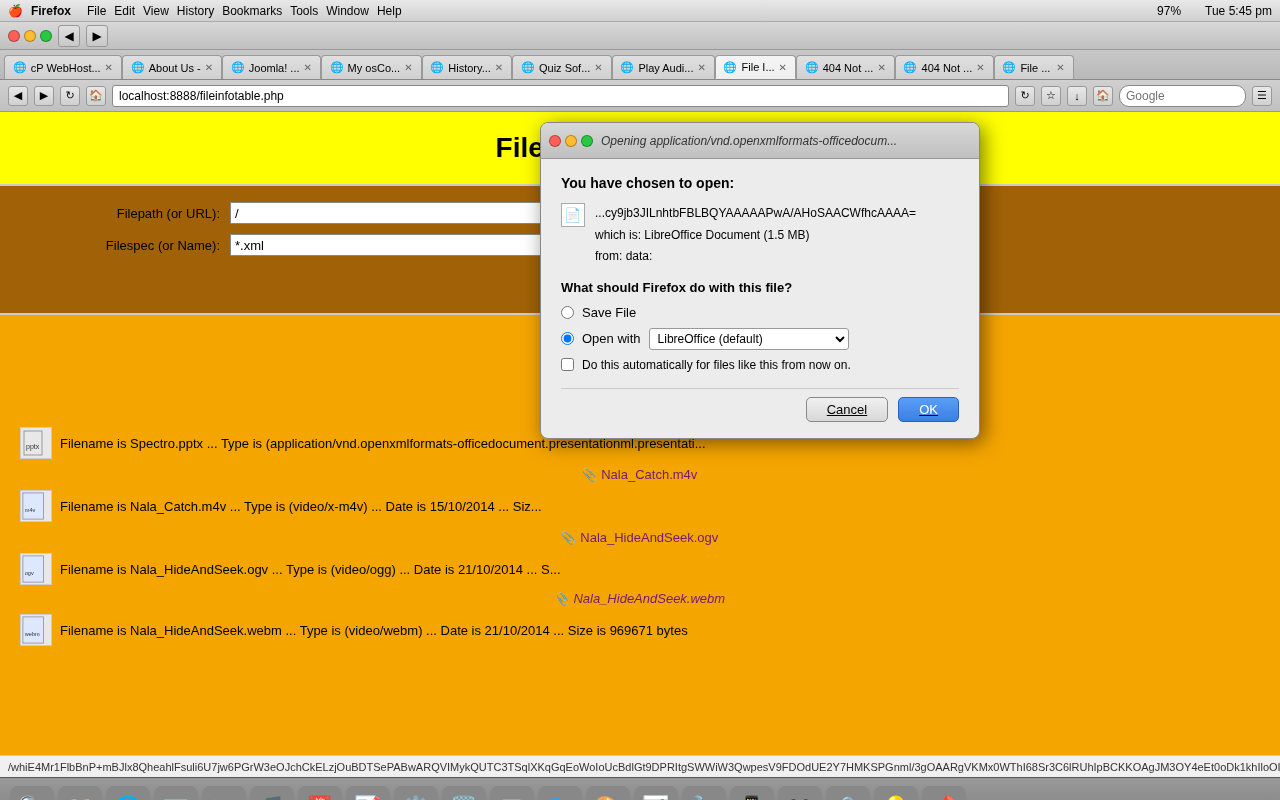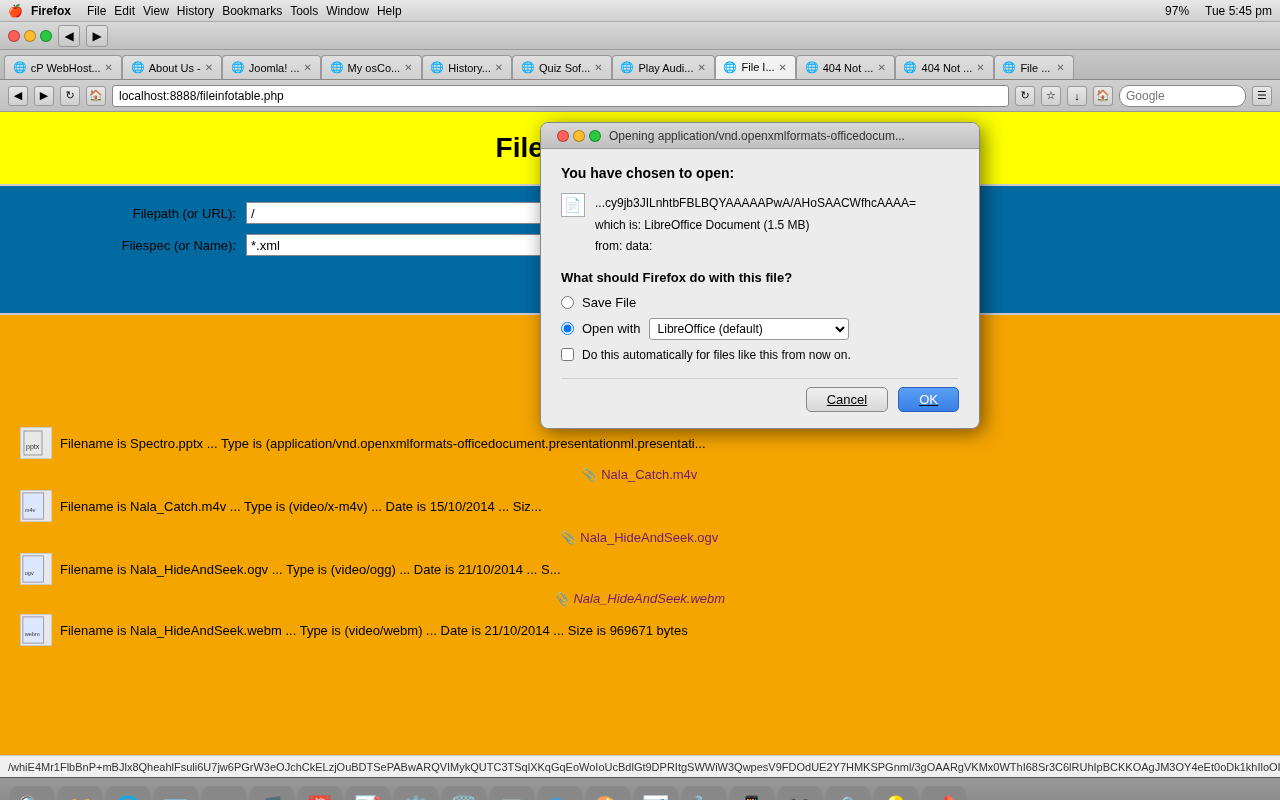--- a/index.html
+++ b/index.html
@@ -121,22 +121,22 @@
     }
     .page-header h1 {
       font-size: 28px;
       font-weight: bold;
       color: #000;
     }
     .page-header h1 span.underline {
       text-decoration: underline;
     }
     .form-area {
-      background: #0369a1;
-      padding: 16px 56px;
+      background: #a16207;
+      padding: 16px 40px;
       border-bottom: 2px solid #ccc;
     }
     .form-row {
       display: flex;
       align-items: center;
       margin-bottom: 10px;
       gap: 10px;
     }
     .form-label {
       width: 180px;
@@ -239,26 +239,27 @@
       left: 540px;
       width: 440px;
       background: #ececec;
       border: 1px solid #888;
       border-radius: 8px;
       box-shadow: 4px 4px 20px rgba(0,0,0,0.5);
       overflow: hidden;
     }
     .dialog-titlebar {
       background: linear-gradient(to bottom, #d8d8d8, #c0c0c0);
-      height: 26px;
-      display: flex;
-      align-items: center;
-      padding: 0 16px;
+      height: 36px;
+      display: flex;
+      align-items: center;
+      padding: 0 8px;
       border-bottom: 1px solid #999;
       font-size: 12px;
+      font-style: italic;
     }
     .dialog-title-text {
       font-size: 12px;
       color: #333;
       margin-left: 8px;
       overflow: hidden; text-overflow: ellipsis; white-space: nowrap;
     }
     .dialog-body {
       padding: 16px 20px;
     }
@@ -362,21 +363,21 @@
     <span style="font-weight:bold;">Firefox</span>
     <span style="margin-left:8px;">File</span>
     <span>Edit</span>
     <span>View</span>
     <span>History</span>
     <span>Bookmarks</span>
     <span>Tools</span>
     <span>Window</span>
     <span>Help</span>
   </div>
-  <div style="margin-left:auto;display:flex;align-items:center;gap:16px;">
+  <div style="margin-left:auto;display:flex;align-items:center;gap:24px;">
     <span>97%</span>
     <span>Tue 5:45 pm</span>
   </div>
 </div>
 
 <div class="firefox-bar">
   <div class="win-buttons">
     <div class="win-btn red"></div>
     <div class="win-btn yellow"></div>
     <div class="win-btn green"></div>

